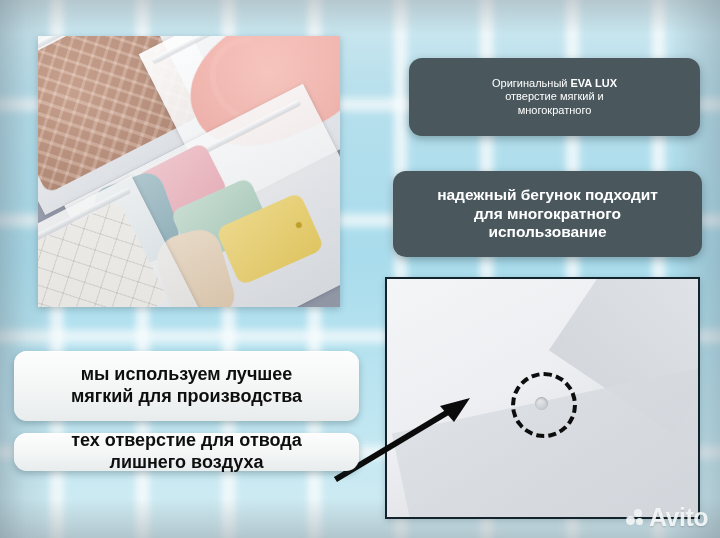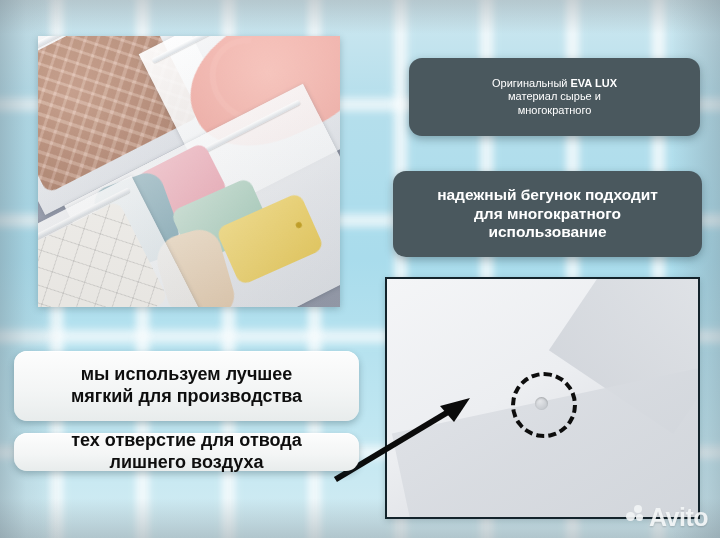--- a/index.html
+++ b/index.html
@@ -132,21 +132,21 @@
   #callout-material{left:409px;top:58px;width:271px;height:78px;font-size:11px;padding:0 10px;}
   #callout-material b{font-weight:bold;}
   #callout-zipper{left:393px;top:171px;width:293px;height:86px;font-size:15.5px;
     font-weight:bold;padding:0 8px;}
   #callout-raw{left:14px;top:351px;width:325px;height:54px;font-size:18px;font-weight:bold;padding:8px 10px;}
   #callout-vent{left:14px;top:433px;width:325px;height:38px;font-size:18px;font-weight:bold;padding:0 10px;}
 
   .cl-line2{display:block;}
 
   
-  #watermark{position:absolute;right:12px;bottom:8px;display:flex;gap:3px;
+  #watermark{position:absolute;right:12px;bottom:8px;display:flex;align-items:center;gap:3px;
     opacity:.92;}
   #watermark .wm-dots{position:relative;width:20px;height:17px;}
   #watermark .wm-dots i{position:absolute;border-radius:50%;background:#f2f5f6;display:block;}
   #watermark .wm-dots i:nth-child(1){left:0;top:7px;width:9px;height:9px;}
   #watermark .wm-dots i:nth-child(2){left:8px;top:0;width:8px;height:8px;}
   #watermark .wm-dots i:nth-child(3){left:10px;top:9px;width:7px;height:7px;}
   #watermark .wm-text{font-size:25px;font-weight:bold;color:#f4f7f8;letter-spacing:-.5px;
     line-height:1;text-shadow:0 1px 2px rgba(0,0,0,.18);}
 </style>
 </head>
@@ -197,21 +197,21 @@
   </div>
 
   <svg class="arrow-svg" viewBox="0 0 200 120">
     <line x1="8" y1="108" x2="128" y2="36" stroke="#0b0b0b" stroke-width="6" stroke-linecap="square"></line>
     <polygon points="140,28 110,36 124,52" fill="#0b0b0b"></polygon>
   </svg>
 
   <div class="callout dark" id="callout-material">
     <div>
       <span>Оригинальный </span><b>EVA LUX</b>
-      <span class="cl-line2">материал сырье и</span>
+      <span class="cl-line2">отверстие мягкий и</span>
       <span class="cl-line2">многократного</span>
     </div>
   </div>
 
   <div class="callout dark" id="callout-zipper">
     <div>
       <span class="cl-line2">надежный бегунок подходит</span>
       <span class="cl-line2">для многократного</span>
       <span class="cl-line2">использование</span>
     </div>

